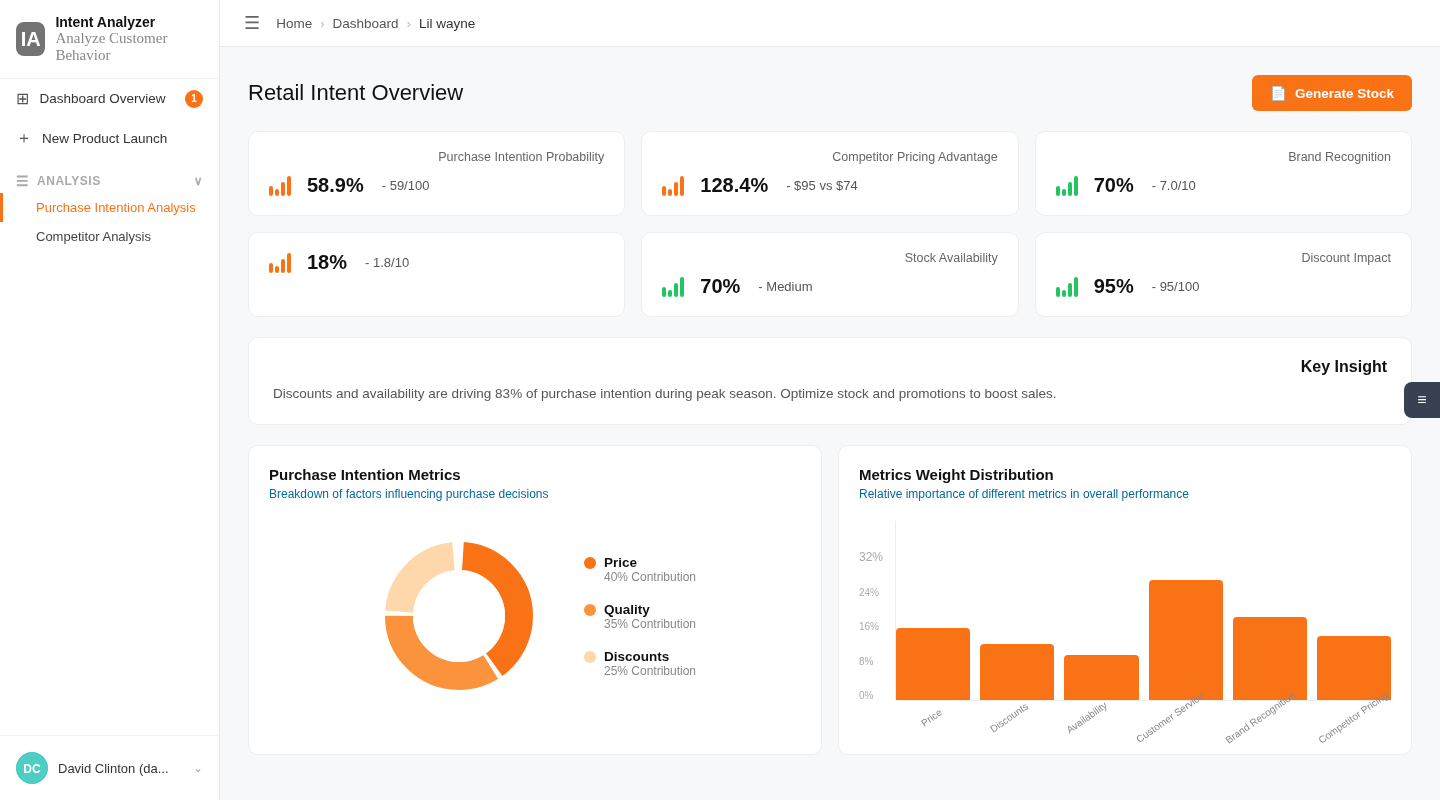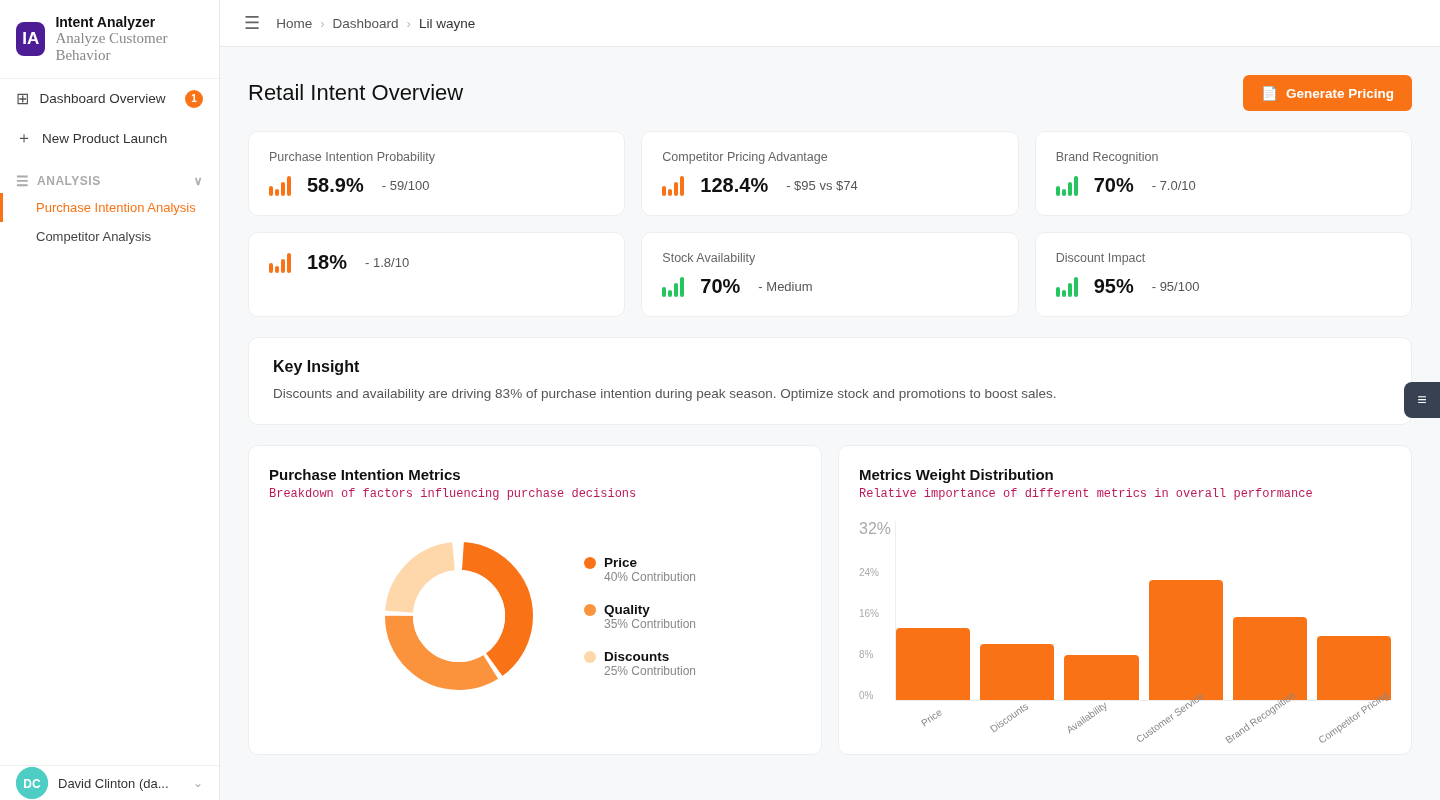--- a/index.html
+++ b/index.html
@@ -18,28 +18,28 @@
     #sidebar-header {
       display: flex;
       align-items: center;
       gap: 10px;
       padding: 14px 16px;
       border-bottom: 1px solid #f0f0f0;
     }
     #app-logo {
       width: 34px;
       height: 34px;
-      background: #4c1d95;
+      background: #737373;
       border-radius: 8px;
       display: flex;
       align-items: center;
       justify-content: center;
       color: #fff;
       font-weight: bold;
-      font-size: 17px;
+      font-size: 20px;
     }
     #app-title-block { display: flex; flex-direction: column; }
     #app-title { font-size: 14px; font-weight: 700; color: #111; }
     #app-subtitle { font-size: 15px; color: #888; font-family: Liberation Serif, serif; }
 
     .sidebar-nav-item {
       display: flex;
       align-items: center;
       gap: 10px;
       padding: 10px 16px;
@@ -71,21 +71,21 @@
       padding: 7px 16px 7px 36px;
       cursor: pointer;
       color: #444;
       font-size: 13px;
     }
     .sidebar-sub-item.active { color: #f97316; font-weight: 500; border-left: 3px solid #f97316; padding-left: 33px; }
 
     #sidebar-footer {
       margin-top: auto;
       border-top: 1px solid #f0f0f0;
-      padding: 1px 16px;
+      padding: 16px 16px;
       display: flex;
       align-items: center;
       gap: 10px;
       cursor: pointer;
     }
     #avatar {
       width: 32px;
       height: 32px;
       border-radius: 50%;
       background: #4ECDC4;
@@ -146,20 +146,21 @@
       align-items: center;
       gap: 8px;
     }
 
     
     .metrics-grid {
       display: grid;
       grid-template-columns: repeat(3, 1fr);
       gap: 16px;
       margin-bottom: 20px;
+      text-align: right;
     }
     .metric-card {
       background: #fff;
       border-radius: 10px;
       padding: 18px 20px;
       border: 1px solid #eeeeee;
     }
     .metric-label { font-size: 12.5px; color: #666; margin-bottom: 10px; }
     .metric-value-row { display: flex; align-items: center; gap: 16px; }
     .metric-bars { display: flex; gap: 2px; align-items: flex-end; height: 20px; }
@@ -170,39 +171,39 @@
     .metric-sub { font-size: 13px; color: #555; margin-left: 2px; }
 
     
     .insight-card {
       background: #fff;
       border-radius: 10px;
       padding: 20px 24px;
       border: 1px solid #eeeeee;
       margin-bottom: 20px;
     }
-    .insight-title { font-size: 16px; font-weight: 700; color: #111; margin-bottom: 8px; }
+    .insight-title { font-size: 16px; font-weight: 700; color: #111; margin-bottom: 8px; text-align: right; }
     .insight-text { font-size: 13.5px; color: #555; line-height: 1.5; }
 
     
     .charts-row {
       display: grid;
       grid-template-columns: 1fr 1fr;
       gap: 16px;
       margin-bottom: 20px;
     }
     .chart-card {
       background: #fff;
       border-radius: 10px;
       padding: 20px;
       border: 1px solid #eeeeee;
       min-height: 310px;
     }
     .chart-title { font-size: 15px; font-weight: 700; color: #111; margin-bottom: 4px; }
-    .chart-subtitle { font-size: 12px; color: #be185d; margin-bottom: 20px; font-family: Liberation Mono, monospace; }
+    .chart-subtitle { font-size: 12px; color: #0369a1; margin-bottom: 20px; }
 
     
     .donut-area { display: flex; align-items: center; gap: 40px; justify-content: center; padding: 10px 0; }
     .donut-svg { }
     .legend { display: flex; flex-direction: column; gap: 18px; }
     .legend-item { display: flex; align-items: flex-start; gap: 8px; }
     .legend-dot { width: 12px; height: 12px; border-radius: 50%; margin-top: 2px; flex-shrink: 0; }
     .legend-text-block { display: flex; flex-direction: column; }
     .legend-label { font-size: 13.5px; font-weight: 600; color: #111; }
     .legend-sublabel { font-size: 12px; color: #888; }
@@ -282,21 +283,21 @@
     <span class="breadcrumb-item">Dashboard</span>
     <span class="breadcrumb-sep">›</span>
     <span class="breadcrumb-item active">Lil wayne</span>
   </div>
 
   <div id="content">
     <div id="page-header">
       <h1 id="page-title">Retail Intent Overview</h1>
       <button id="generate-btn">
         <span>📄</span>
-        <span>Generate Pricing</span>
+        <span>Generate Stock</span>
       </button>
     </div>
 
     <div class="metrics-grid" id="metrics-container">
         <div class="metric-card">
     <div class="metric-label">Purchase Intention Probability</div>
     <div class="metric-value-row">
       <div class="metric-bars">
               <div class="metric-bar orange" style="height:10px;"></div>
               <div class="metric-bar orange" style="height:7px;"></div>
@@ -419,21 +420,21 @@
   </div>
             </div>
         </div>
       </div>
 
       <div class="chart-card">
         <div class="chart-title">Metrics Weight Distribution</div>
         <div class="chart-subtitle">Relative importance of different metrics in overall performance</div>
         <div style="position:relative; padding-left: 36px;">
           <div style="position:absolute; left:0; top:0; height:180px; display:flex; flex-direction:column; justify-content:space-between;" id="y-labels">
-              <span style="font-size: 16px; color: rgb(170, 170, 170); line-height: 1;">32%</span>
+              <span style="font-size: 12px; color: rgb(170, 170, 170); line-height: 1; margin-top: 30px;">32%</span>
               <span style="font-size: 10px; color: rgb(170, 170, 170); line-height: 1;">24%</span>
               <span style="font-size: 10px; color: rgb(170, 170, 170); line-height: 1;">16%</span>
               <span style="font-size: 10px; color: rgb(170, 170, 170); line-height: 1;">8%</span>
               <span style="font-size: 10px; color: rgb(170, 170, 170); line-height: 1;">0%</span>
             </div>
           <div style="display:flex; align-items:flex-end; height:180px; gap:10px; border-bottom: 1px solid #eee; border-left: 1px solid #eee;" id="bars-container">
               <div style="display: flex; flex-direction: column; align-items: center; flex: 1 1 0%; justify-content: flex-end; height: 100%;">
                 <div class="bar" style="height: 72px; width: 100%; background: rgb(249, 115, 22); border-radius: 4px 4px 0px 0px;"></div>
               </div>
               <div style="display: flex; flex-direction: column; align-items: center; flex: 1 1 0%; justify-content: flex-end; height: 100%;">

